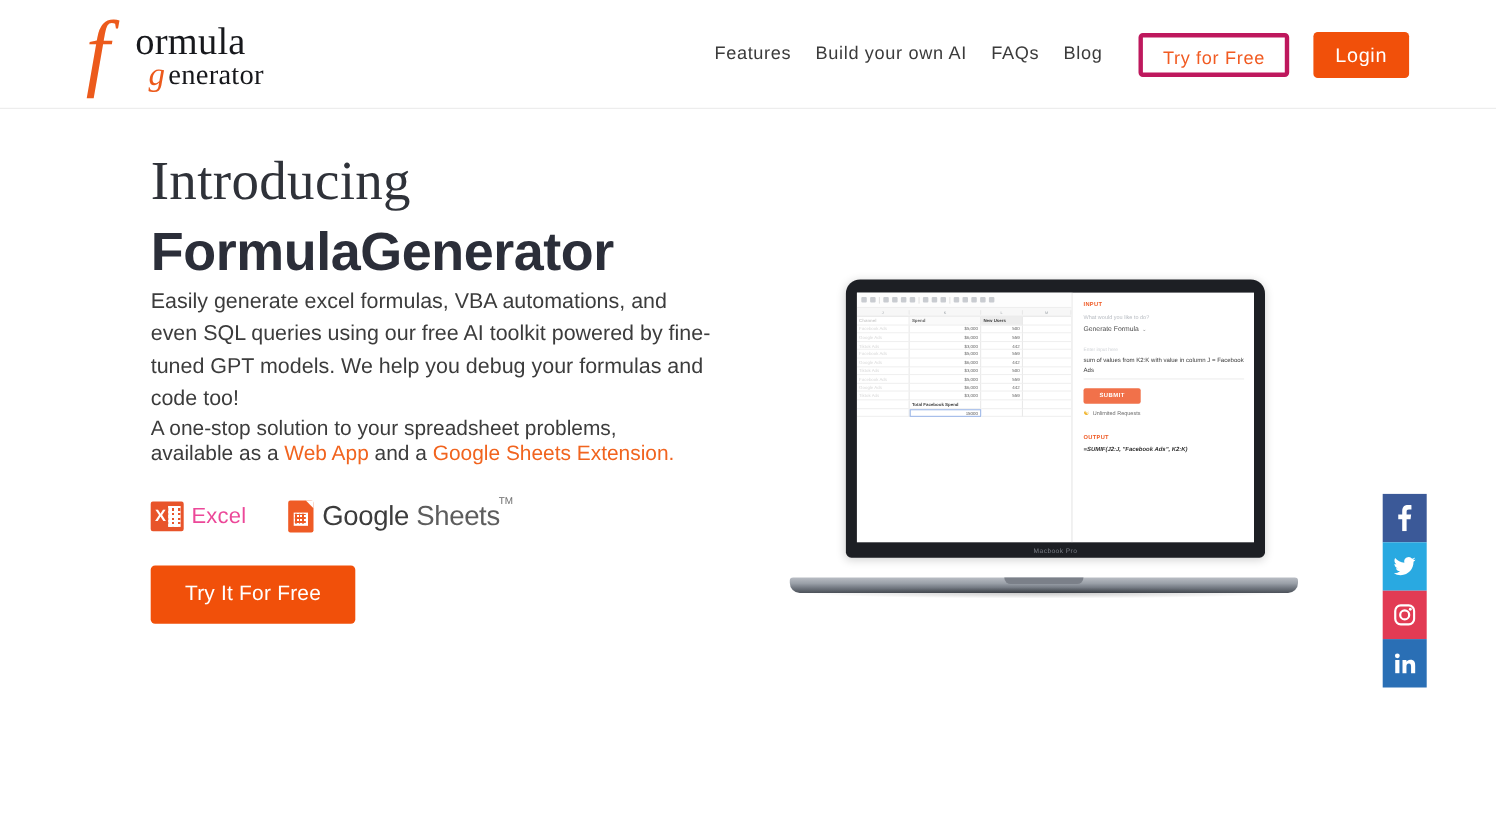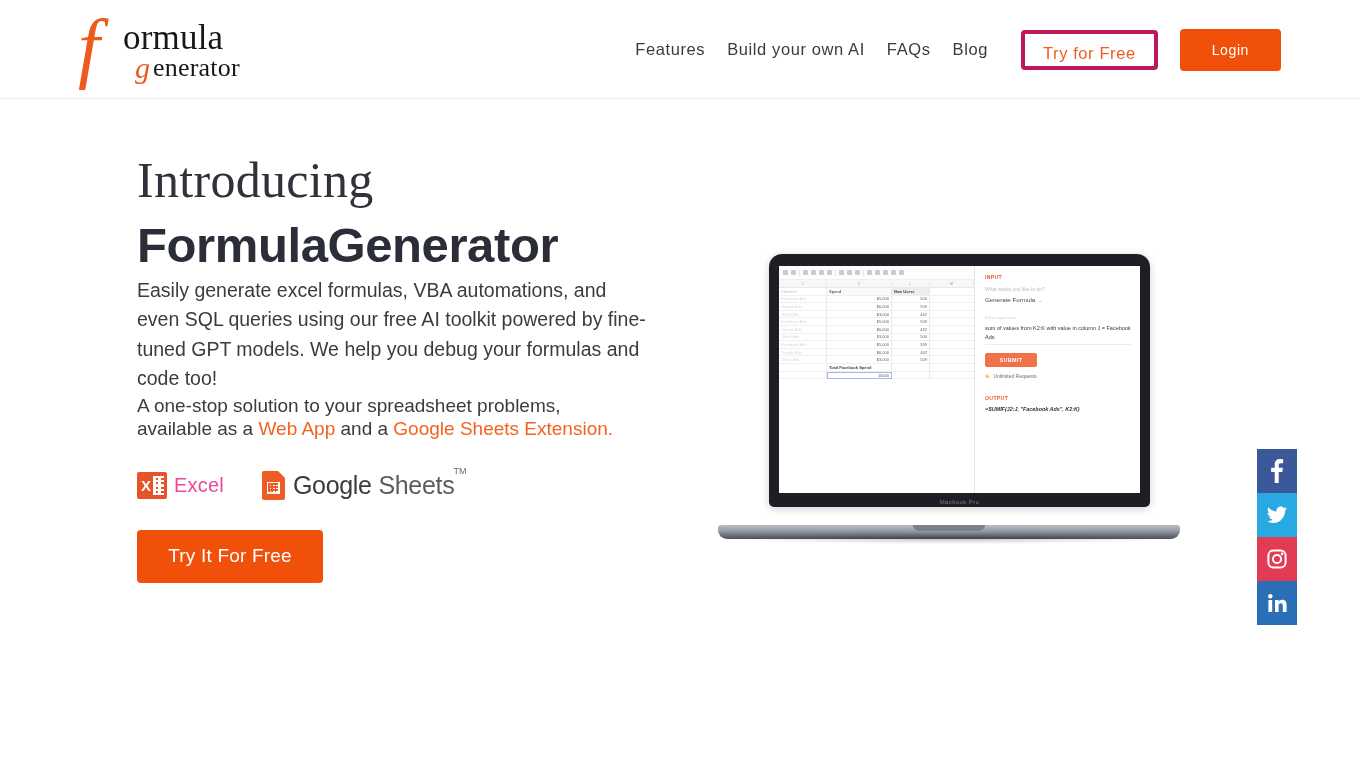--- a/index.html
+++ b/index.html
@@ -86,28 +86,28 @@
     border-radius: 4px;
     color: #f15b22;
     font-size: 16.5px;
     letter-spacing: .6px;
     background: #fff;
     cursor: pointer;
     white-space: nowrap;
   }
   .btn-solid {
     margin-left: 22px;
-    padding: 0 32px;
+    padding: 0 20px;
     height: 42px;
     line-height: 42px;
     border: none;
     border-radius: 4px;
     background: #f1500a;
     color: #ffffff;
-    font-size: 14px;
+    font-size: 18px;
     letter-spacing: .6px;
     cursor: pointer;
     white-space: nowrap;
   }
 
   
   .hero {
     position: relative;
     height: 665px;
   }
@@ -116,21 +116,20 @@
     left: 137px; top: 36px;
     width: 540px;
   }
   .h-intro {
     font-family: "Liberation Serif", serif;
     font-size: 50px;
     line-height: 1.18;
     color: #2f3239;
     font-weight: 400;
     letter-spacing: .3px;
-    margin-top: 16px;
   }
   .h-brand {
     font-size: 49px;
     font-weight: bold;
     color: #2b2e39;
     letter-spacing: -0.4px;
     line-height: 1.22;
     margin-top: 6px;
   }
   .lede {

